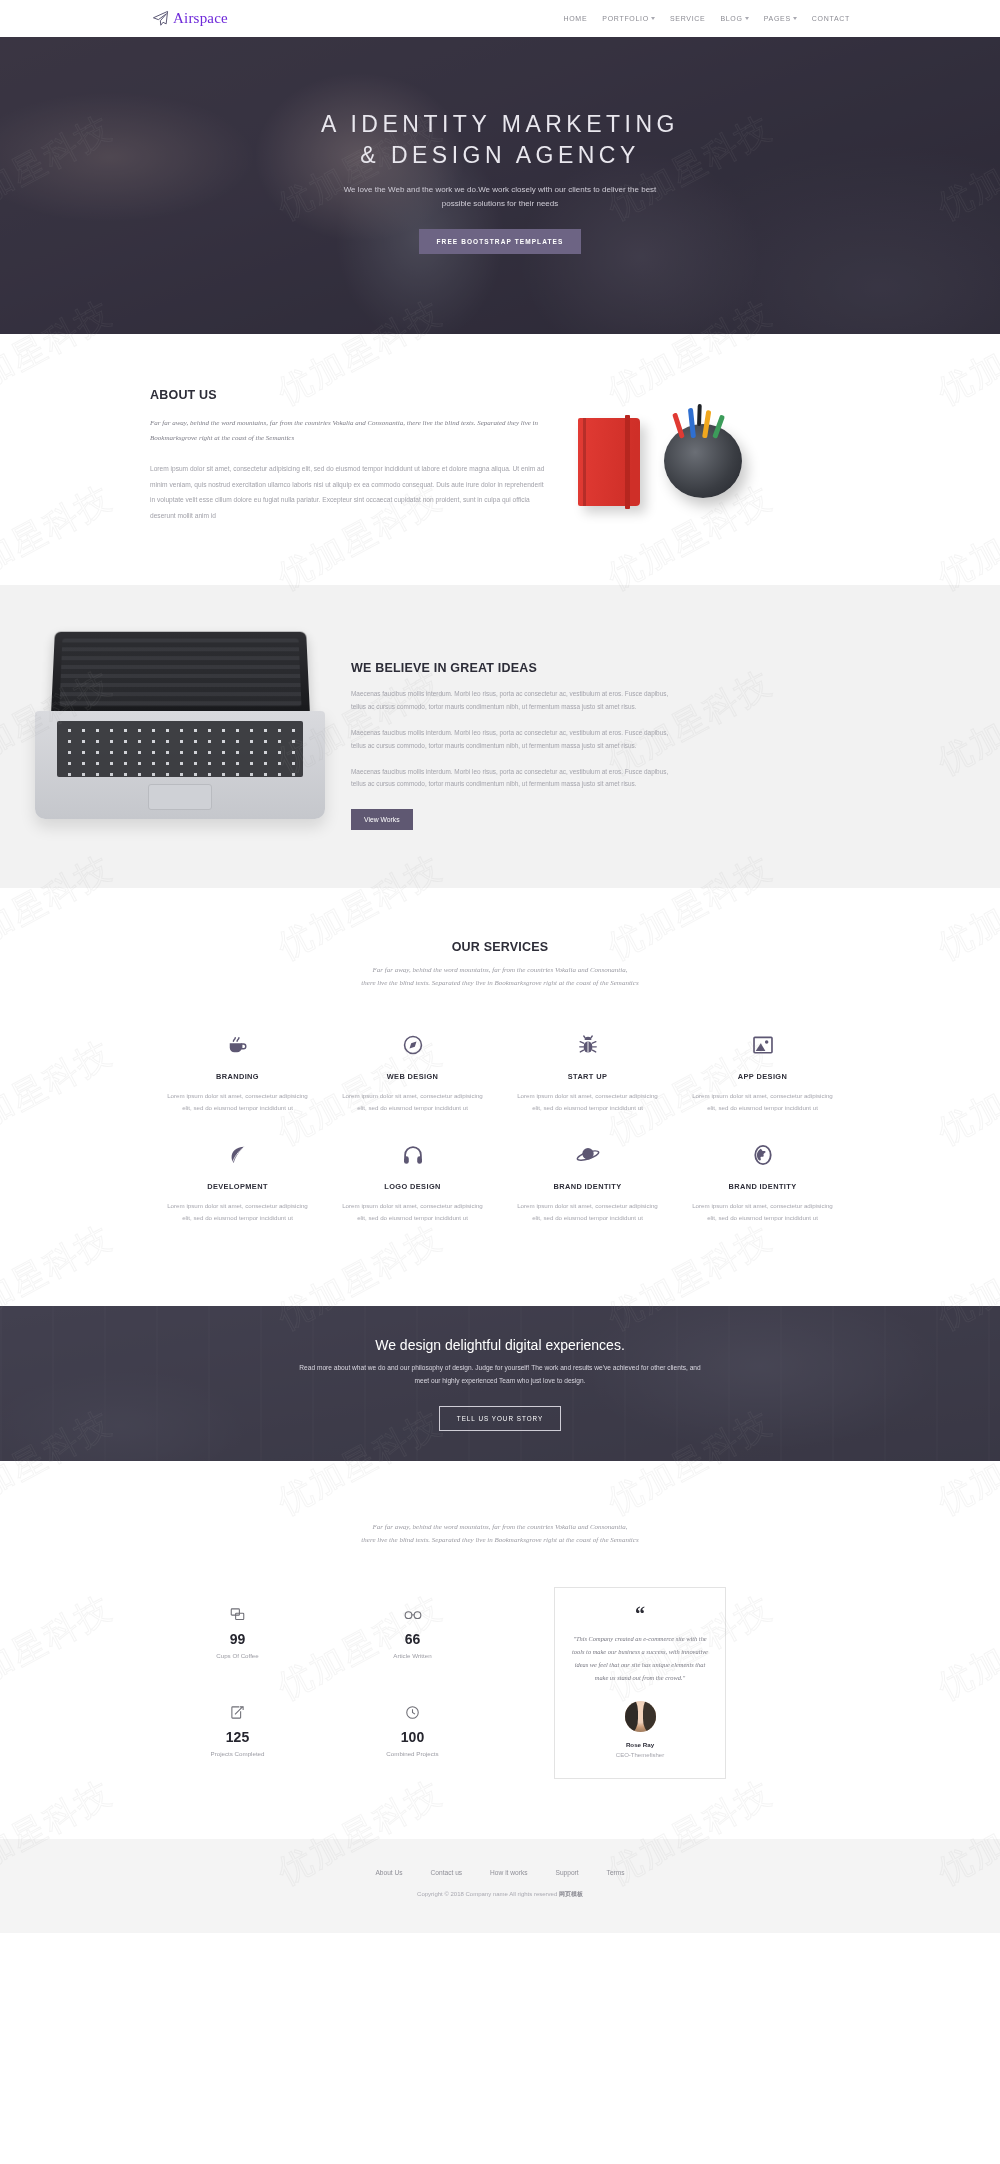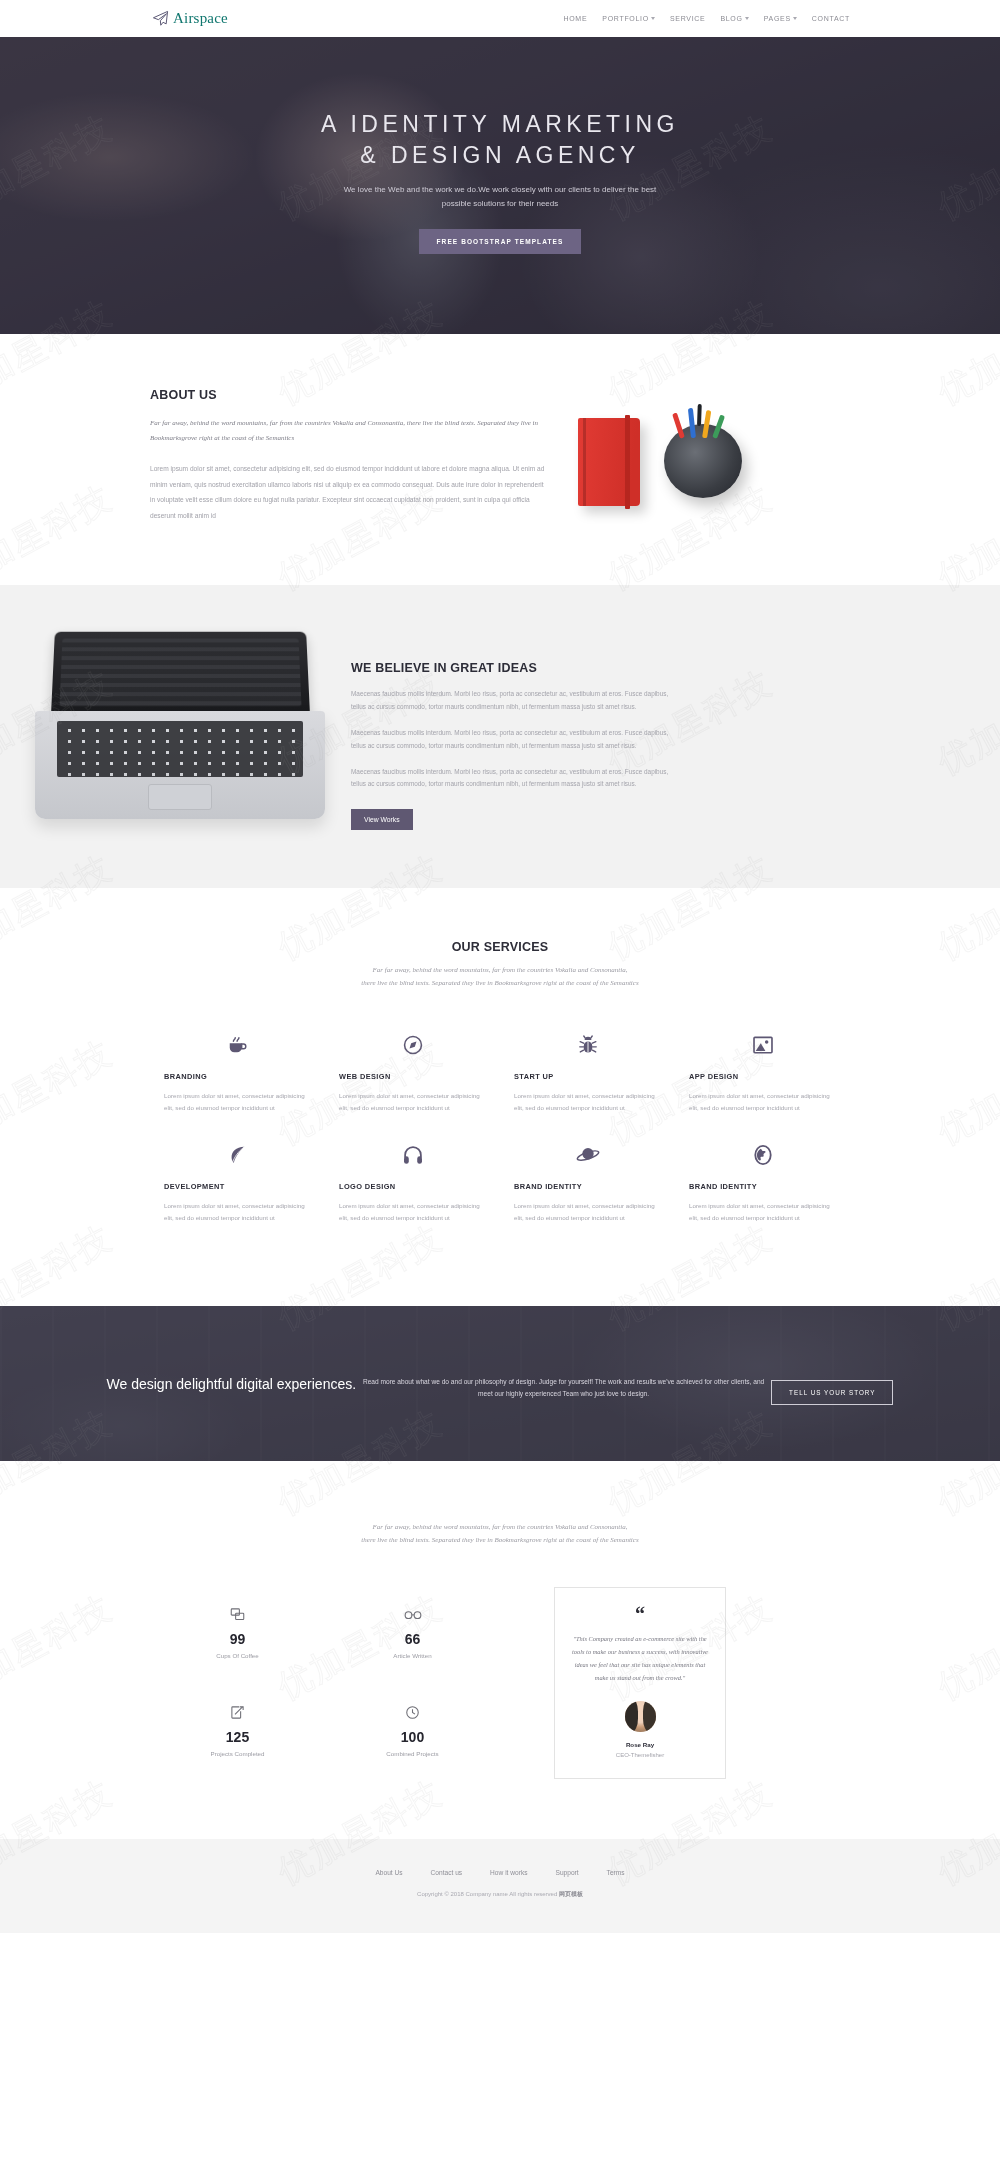--- a/index.html
+++ b/index.html
@@ -29,21 +29,21 @@
 
   
   .navbar{
     height:37px; background:#fff; display:flex; align-items:center;
     position:relative; z-index:50;
   }
   .brand{ display:flex; align-items:center; gap:4px; margin-left:152px; }
   .brand .logo-mark{ width:17px; height:17px; display:block; }
   .brand .logo-text{
     font-family:"Liberation Serif", serif;
-    font-size:15px; color:#0f766e; letter-spacing:.2px;
+    font-size:15px; color:#6d28d9; letter-spacing:.2px;
   }
   .nav-links{ margin-left:auto; margin-right:150px; display:flex; align-items:center; gap:15px; }
   .nav-links a{
     font-size:7px; letter-spacing:.7px; color:#8b8b93;
     text-decoration:none; text-transform:uppercase; display:flex; align-items:center; gap:2px;
   }
   .caret{ width:0;height:0;border-left:2.5px solid transparent;border-right:2.5px solid transparent;border-top:3px solid #a9a9b1; display:inline-block; }
 
   
   .hero{
@@ -165,40 +165,40 @@
     font-size:6.4px; color:#a4a4ac; line-height:2.0; margin-top:13px;
   }
   .btn-dark{
     margin-top:18px; display:inline-block; background:#5f5872; color:#fff;
     font-size:6.8px; padding:7px 13px; border:0; cursor:pointer;
   }
 
   
   .services{ background:#fff; padding:52px 0 56px; text-align:center; }
   .svc-grid{ display:flex; flex-wrap:wrap; margin-top:40px; }
-  .svc{ width:25%; padding:0 14px 26px; text-align:left; }
+  .svc{ width:25%; padding:0 14px 26px; text-align:center; }
   .svc .ico{ height:30px; display:flex; align-items:center; justify-content:center; }
   .svc .ico svg{ fill:#5d5773; }
   .svc h3{ margin-top:12px; font-size:7.4px; font-weight:bold; color:#2d2d38; letter-spacing:.4px; }
   .svc p{ margin-top:9px; font-size:6.2px; color:#a6a6ae; line-height:1.95; }
 
   
   .cta{ position:relative; height:155px; overflow:hidden; }
   .cta-photo{
     position:absolute; inset:0;
     background:
       radial-gradient(ellipse 180px 80px at 120px 120px, rgba(90,90,105,.6), rgba(0,0,0,0) 70%),
       radial-gradient(ellipse 240px 110px at 760px 60px, rgba(120,120,138,.45), rgba(0,0,0,0) 75%),
       repeating-linear-gradient(90deg, rgba(255,255,255,.035) 0 2px, transparent 2px 52px),
       linear-gradient(170deg,#4b4858,#3c3a47 60%,#33313d);
   }
   .cta-overlay{ position:absolute; inset:0; background:rgba(62,60,74,.62); }
   .cta-inner{
     position:relative; z-index:5; height:100%;
-    display:flex; flex-direction:row; align-items:center; justify-content:center;
+    display:flex; flex-direction:column; align-items:center; justify-content:center;
   }
   .cta h2{ font-size:14px; font-weight:normal; color:#fff; }
   .cta p{ margin-top:9px; font-size:6.6px; color:#d9d7e0; text-align:center; line-height:1.95; max-width:415px; }
   .btn-ghost{
     margin-top:18px; background:transparent; border:1px solid #cfcdd6; color:#fff;
     font-size:6.3px; letter-spacing:1px; padding:8px 17px; text-transform:uppercase; cursor:pointer;
   }
 
   
   .facts{ background:#fff; padding:50px 0 56px; text-align:center; }

